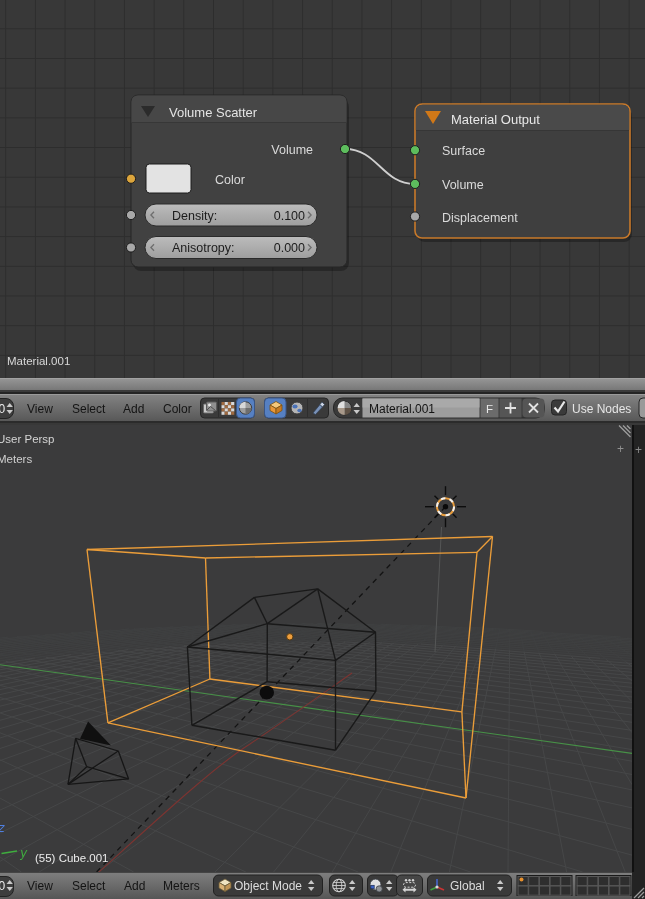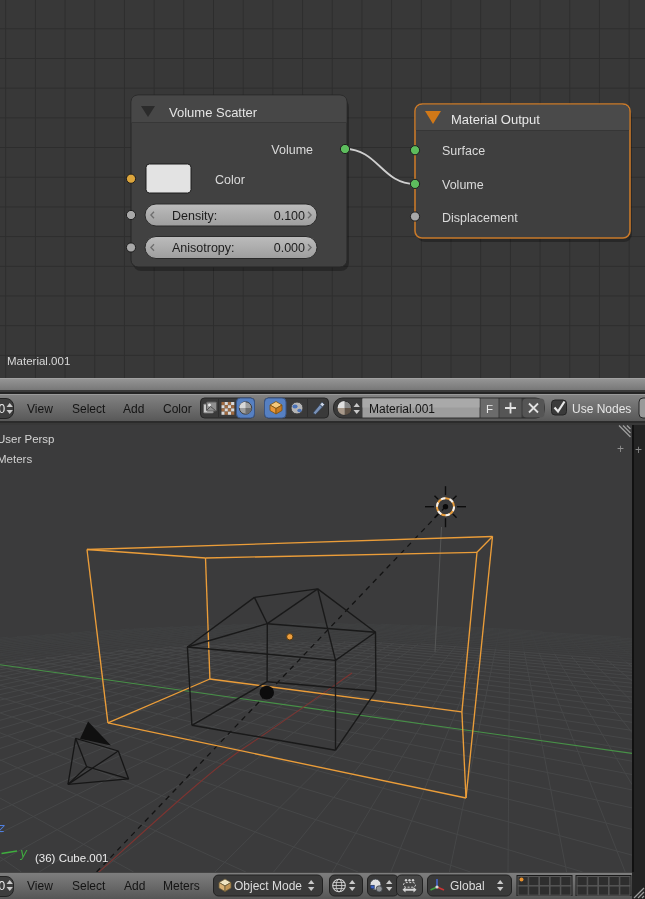--- a/index.html
+++ b/index.html
@@ -372,21 +372,21 @@
         <line x1="627" y1="0.5" x2="630.5" y2="4"></line>
 </g>
 <rect x="612" y="17" width="18" height="14" rx="4" fill="#3c3c3c" opacity="0.85"></rect>
 <text x="617" y="28" fill="#909090" font-size="12" font-family="Liberation Sans">+</text>
 <line x1="1.5" y1="428.5" x2="17" y2="426" stroke="#3fae3f" stroke-width="1.6"></line>
 <text x="20" y="432" fill="#3fae3f" font-size="12" font-style="italic" font-family="Liberation Mono">y</text>
 <text x="-2" y="407" fill="#4f7fe0" font-size="12" font-style="italic" font-family="Liberation Mono">z</text>
 </svg>
 <div class="abs" style="left:-3px;top:433px;color:#d5d5d5;font-size:11.5px">User Persp</div>
 <div class="abs" style="left:-3px;top:453px;color:#cfcfcf;font-size:11.5px">Meters</div>
-<div class="abs" style="left:35px;top:852px;color:#ececec;font-size:11.5px">(36) Cube.001</div>
+<div class="abs" style="left:35px;top:852px;color:#ececec;font-size:11.5px">(55) Cube.001</div>
 
 <div class="abs" style="left:632px;top:425px;width:13px;height:474px;background:#232323;border-left:2px solid #111"></div>
 <div class="abs" style="left:635px;top:443px;color:#8a8a8a;font-size:12px">+</div>
 
 <div class="abs" id="bheader" style="left:0;top:872px;width:632px;height:27px;background:linear-gradient(#7e7e7e,#565656);border-top:1px solid #454545;font-size:12px;color:#141414">
  <div class="abs" style="left:-16px;top:3px;width:30px;height:21px;background:#3d3d3d;border:1px solid #232323;border-radius:8px;"></div>
  <span class="abs" style="left:27px;top:6px">View</span>
  <span class="abs" style="left:72px;top:6px">Select</span>
  <span class="abs" style="left:124px;top:6px">Add</span>
  <span class="abs" style="left:163px;top:6px">Meters</span>

